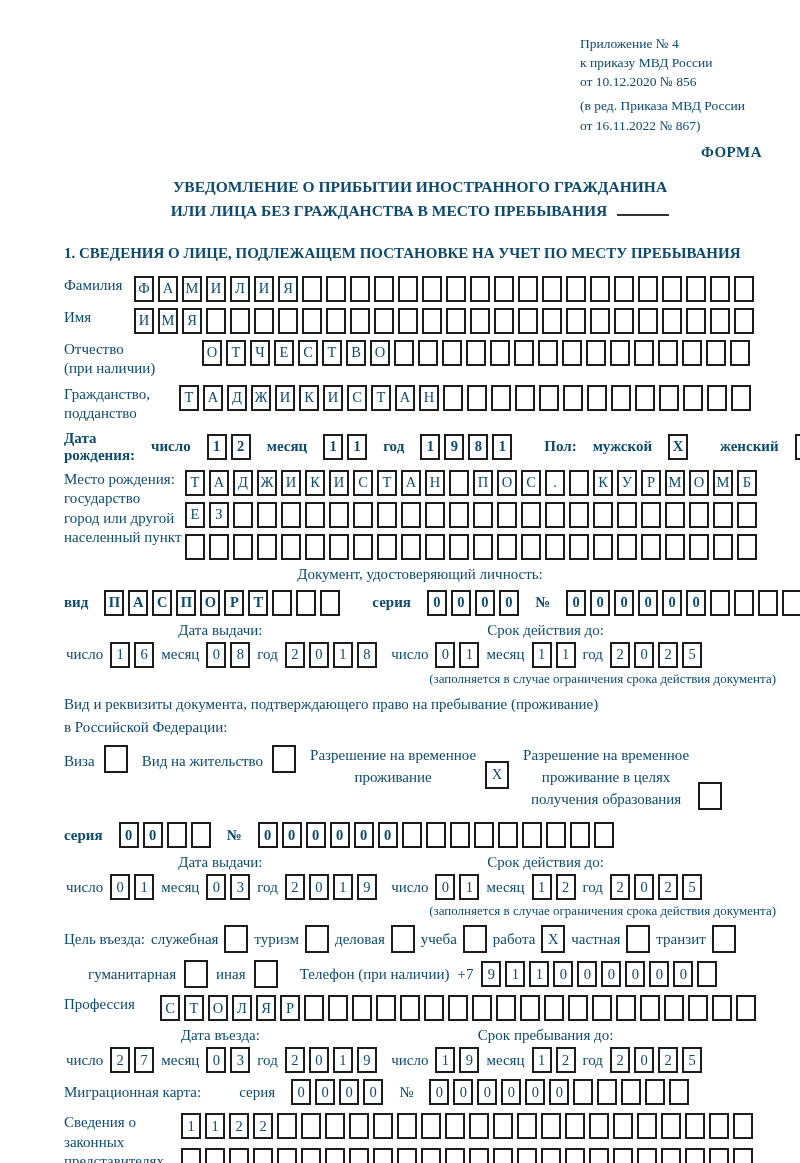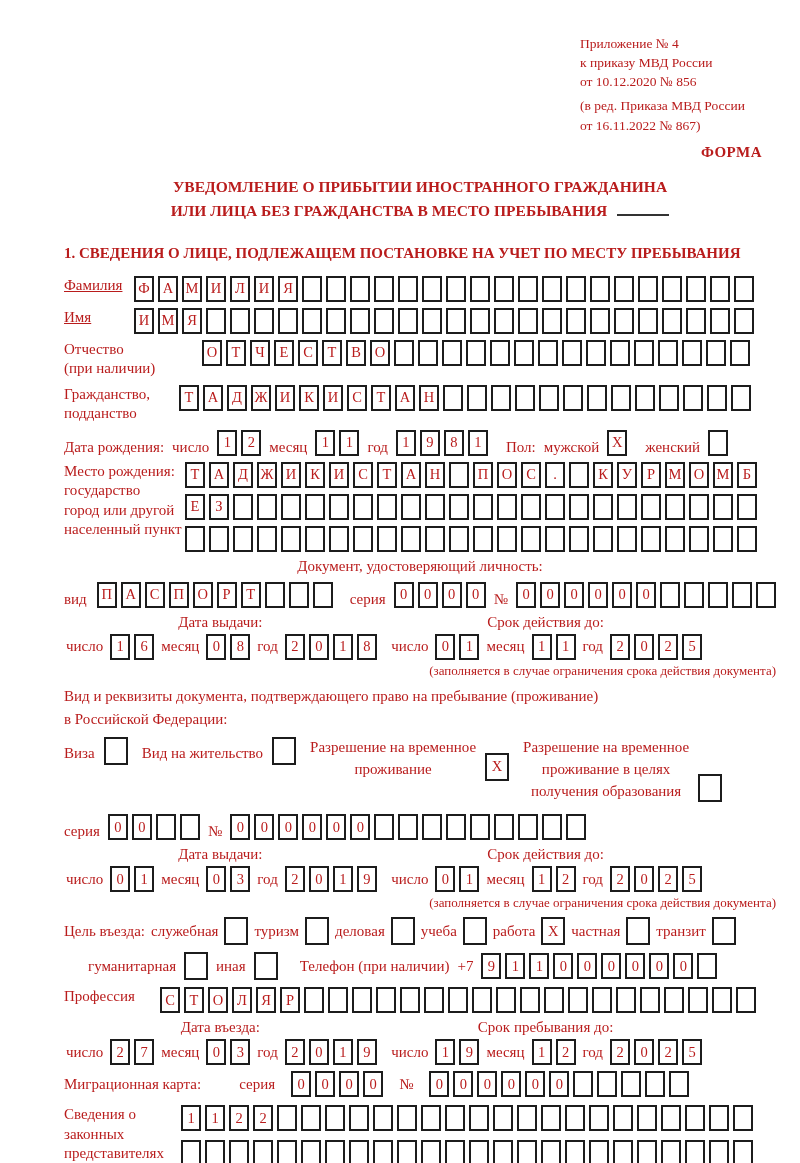--- a/index.html
+++ b/index.html
@@ -1,35 +1,35 @@
 <!DOCTYPE html>
 <html><head>
 <meta charset="utf-8">
 <style>
   html,body { margin:0; padding:0; background:#888; }
   .page {
     width:800px; height:1163px; margin:0 auto; background:#ffffff;
     box-sizing:border-box; padding:34px 24px 16px 64px;
     font-family:"Liberation Serif","DejaVu Serif",serif;
-    color:#b91c1c; font-size:15px; overflow:hidden; position:relative;
+    color:#0c4a6e; font-size:15px; overflow:hidden; position:relative;
   }
   .appendix { margin-left:auto; width:196px; font-size:13.5px; line-height:1.42; }
   .appendix .gap { height:5px; }
   .forma { text-align:right; padding-right:14px; font-weight:bold; font-size:15px; margin-top:9px; letter-spacing:.5px; }
   .title { text-align:center; font-weight:bold; font-size:15.5px; line-height:1.5; margin-top:14px; }
   .u-line { display:inline-block; width:52px; border-bottom:2px solid #333; height:1.05em; margin-left:10px; vertical-align:baseline; }
   .sect { font-weight:bold; font-size:15px; margin-top:22px; margin-bottom:14px; }
   .row { display:flex; align-items:flex-start; margin:0 0 6px 0; }
   .lblcol { flex:0 0 auto; line-height:1.3; }
-  .w70 { width:70px;text-decoration:underline; } .w138 { width:138px; } .w115 { width:115px; }
+  .w70 { width:70px; } .w138 { width:138px; } .w115 { width:115px; }
   .w120 { width:121px; } .w116 { width:117px; } .w44 { width:44px; } .w95 { width:96px; }
   .cells { display:flex; gap:4px; flex-wrap:nowrap; }
   .cellrows { display:flex; flex-direction:column; gap:6px; }
   .cell { flex:0 0 auto; width:16px; height:22px; border:2px solid #1c1c1c; display:flex; align-items:center; justify-content:center; font-size:14.5px; line-height:1; background:#fff; }
-  .inline { display:flex; align-items:flex-end; gap:8px; flex-wrap:nowrap; }
+  .inline { display:flex; align-items:center; gap:16px; flex-wrap:nowrap;font-weight:bold; }
   .inline .sp { width:2px; }
   .doc-head { text-align:center; font-weight:normal; font-size:15px; margin:6px 0 7px 0; }
   .dates { display:flex; justify-content:space-between; padding-right:74px; margin:4px 0 1px 0; }
   .date-col { display:flex; flex-direction:column; }
   .date-col .dlab { text-align:center; margin-bottom:3px; }
   .dg { display:flex; align-items:center; gap:5px; }
   .dg .dlbl { margin:0 2px; }
   .note-r { font-size:13px; text-align:right; margin:3px 0 6px 0; }
   .resdoc-line { line-height:1.55; }
   .visa-row { display:flex; align-items:flex-start; gap:14px; margin:6px 0 12px 0; }

